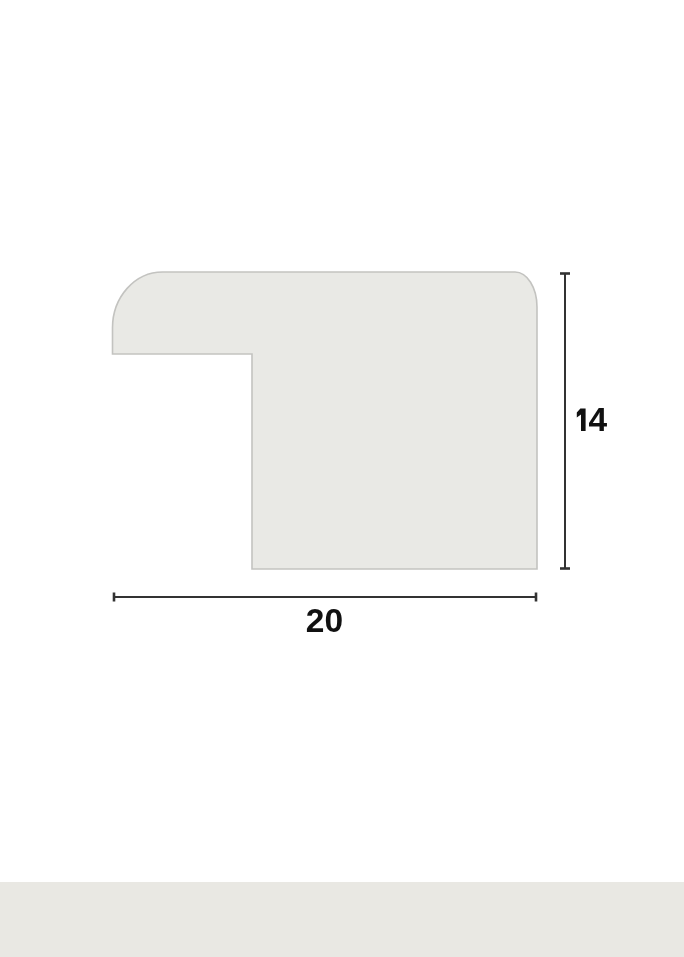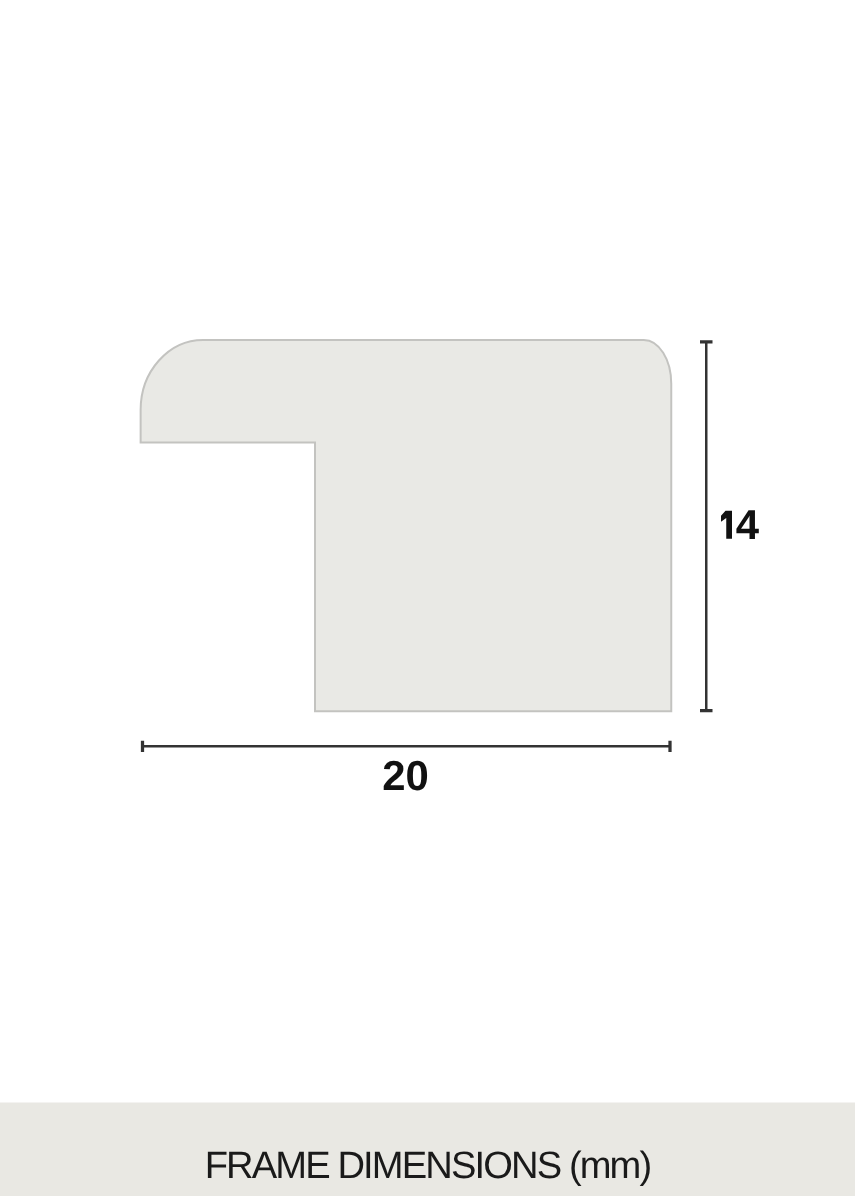--- a/index.html
+++ b/index.html
@@ -34,14 +34,13 @@
     <line x1="114" y1="597" x2="536" y2="597"></line>
     <line x1="114" y1="592.5" x2="114" y2="601.5" stroke-width="2.6"></line>
     <line x1="536" y1="592.5" x2="536" y2="601.5" stroke-width="2.6"></line>
   </g>
 
   <text x="324.5" y="632" font-size="33.5" font-weight="bold" fill="#111111" text-anchor="middle">20</text>
 </svg>
 
 <div style="position:absolute; left:0; top:882px; width:684px; height:75px; background:#e9e8e3;"></div>
 
-<div style="position:absolute; left:0; top:915px; width:684px; text-align:center; font-size:30.5px; color:#1a1a1a; letter-spacing:-1.5px;">FRAME DIMENSIONS (mm)</div>
 </div>
 
 </body></html>

